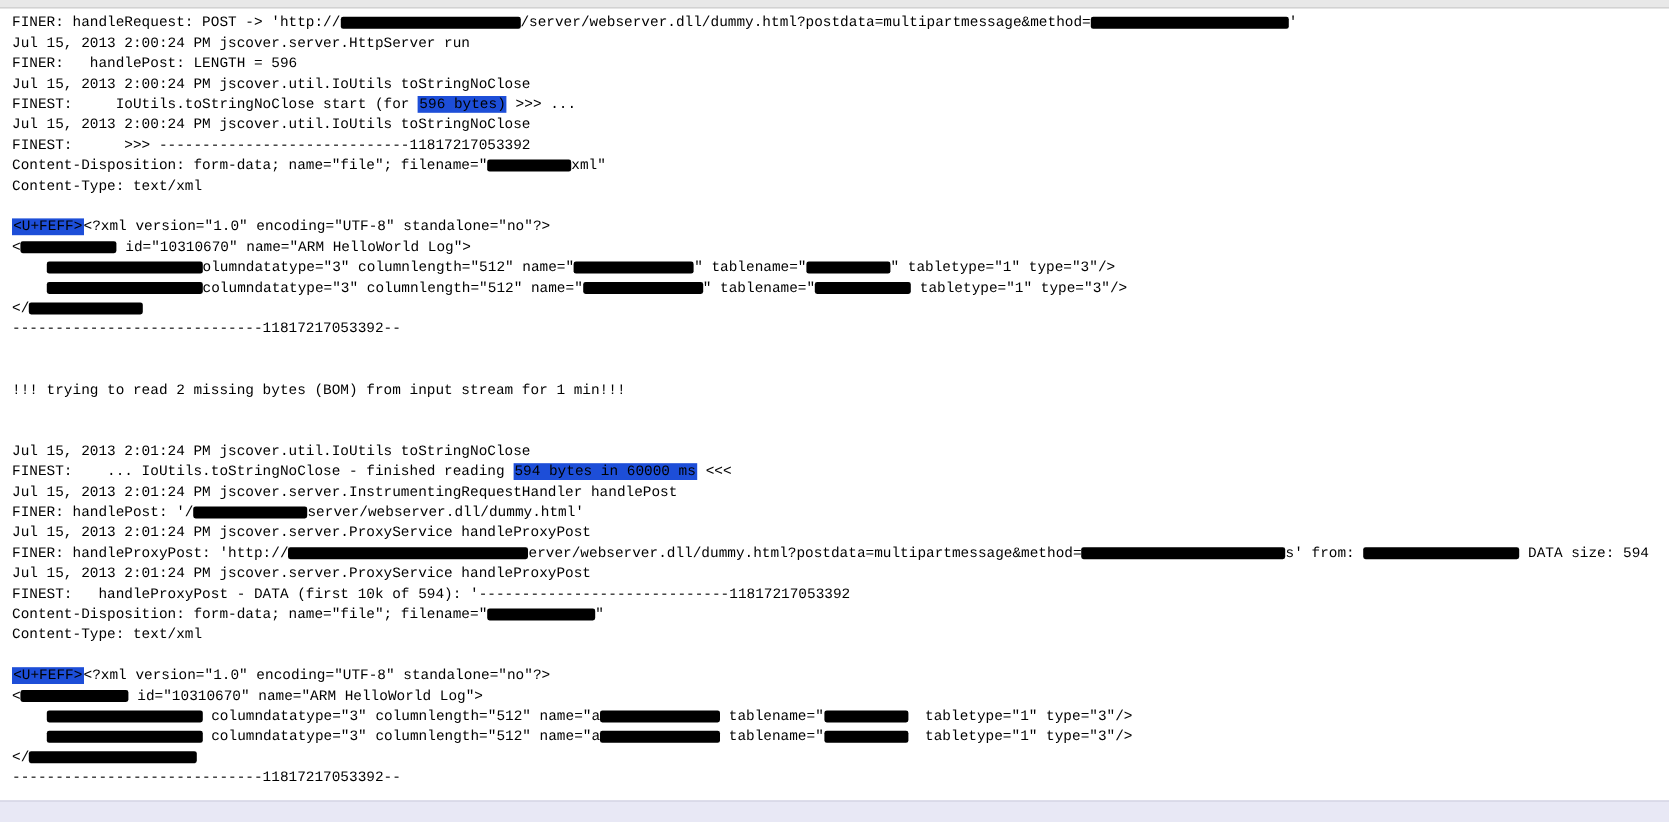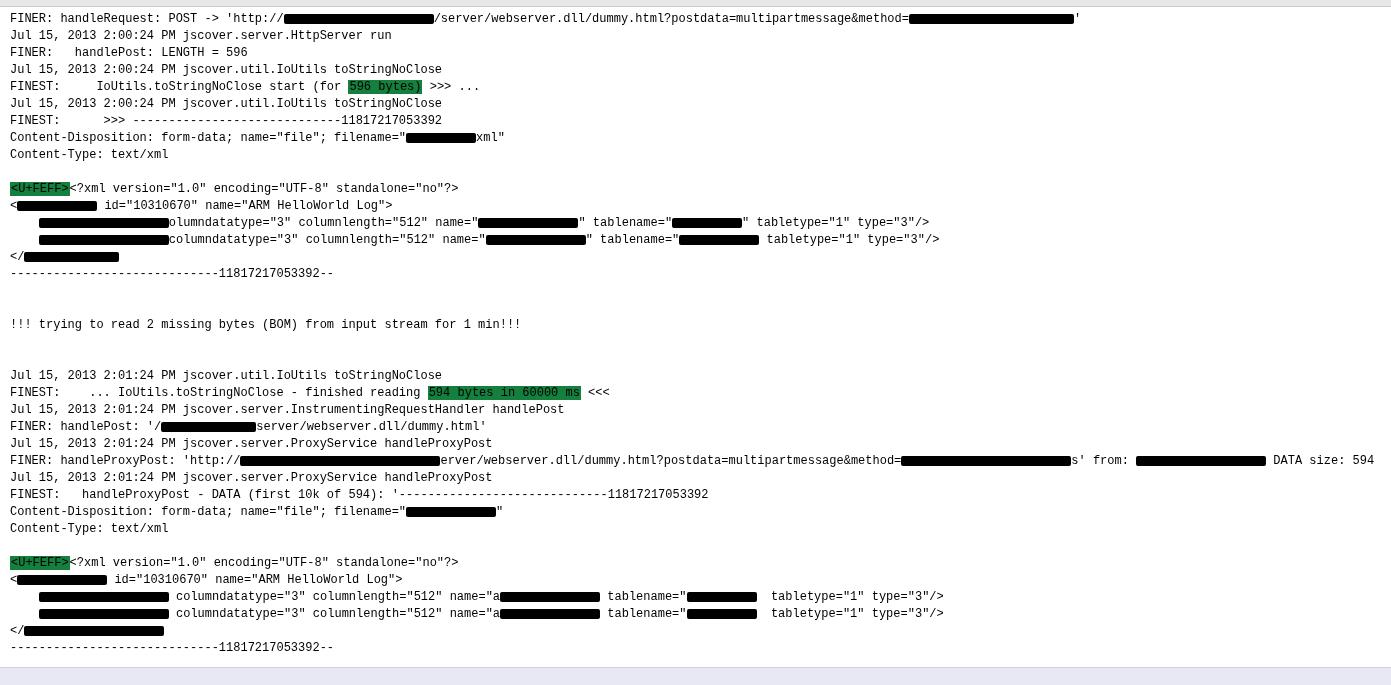--- a/index.html
+++ b/index.html
@@ -22,21 +22,21 @@
   }
   .line { display: block; }
   .redact {
     display: inline-block;
     background: #000;
     vertical-align: middle;
     height: 10px;
     border-radius: 2px;
   }
   .hl {
-    background: #15803d;
+    background: #1d4ed8;
     padding: 0 1px;
     margin-top: 42px;
   }
   .footer-bar {
     height: 20px;
     background: #e8e8f5;
     border-top: 1px solid #d0d0e0;
     margin-top: 2px;
   }
 </style>

